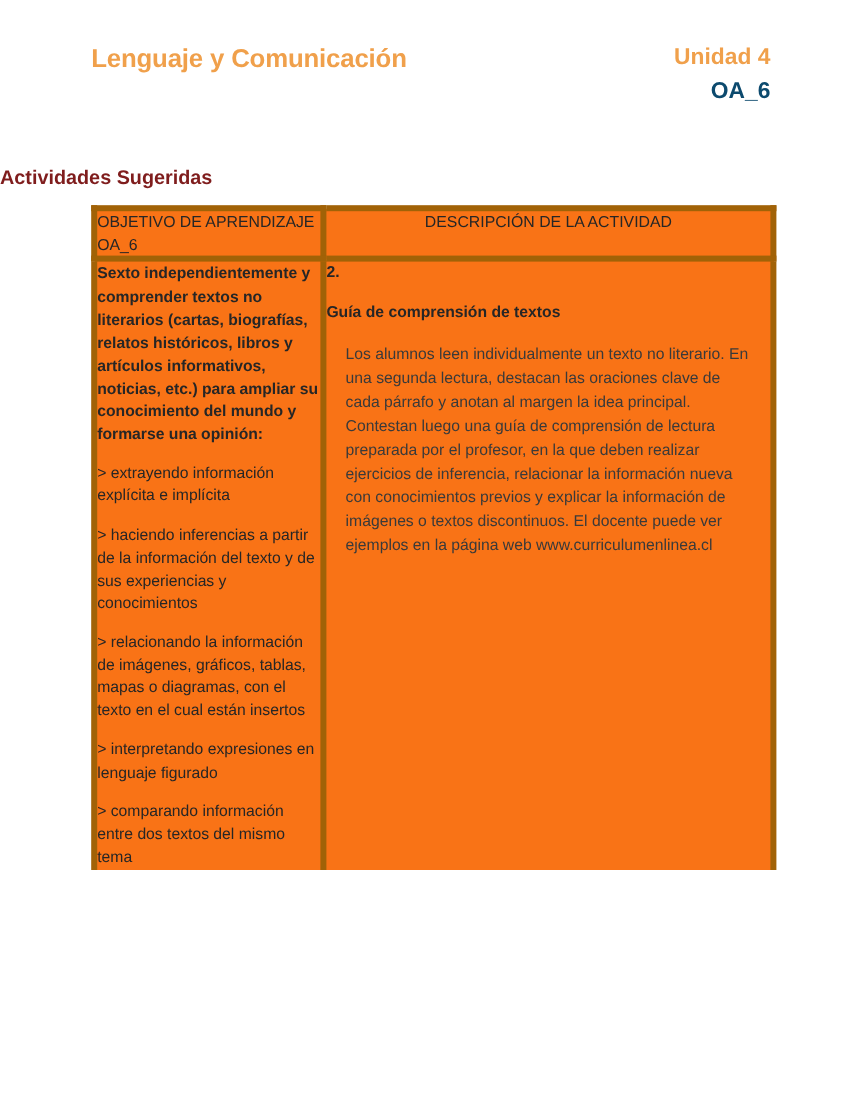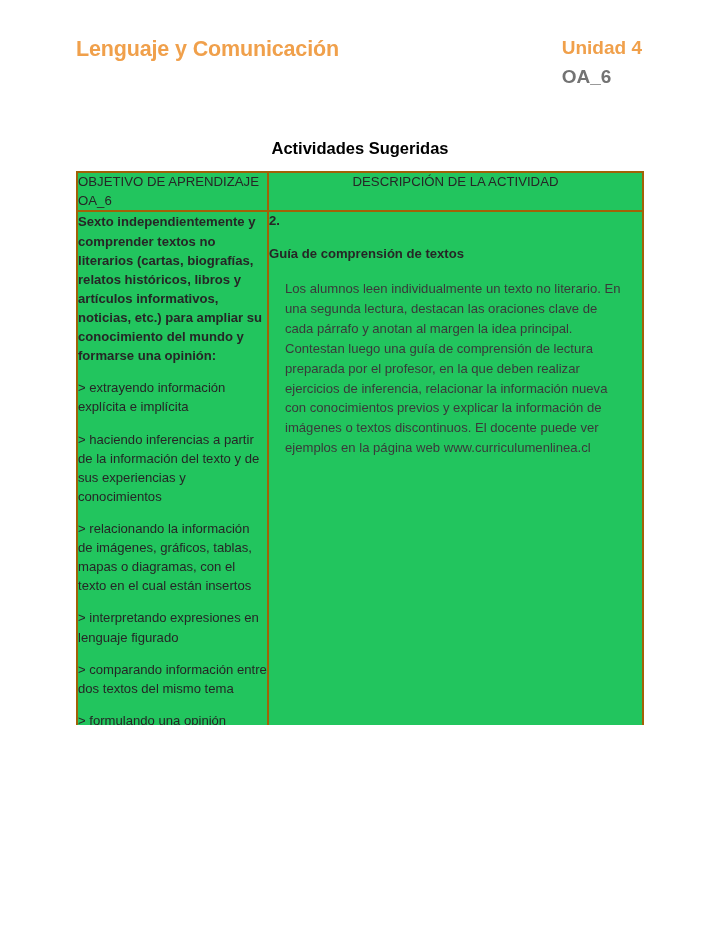--- a/index.html
+++ b/index.html
@@ -33,20 +33,21 @@
     width: 566px;
     display: flex;
     justify-content: space-between;
     align-items: flex-start;
   }
   .header-left {
     display: block;
   }
   .header-right {
     display: block;
+    text-align: right;
   }
   .subject-title {
     font-size: 21.5px;
     font-weight: bold;
     color: #F0A04B;
     line-height: 1.25;
     letter-spacing: -0.15px;
     white-space: nowrap;
   }
   .grade-title {
@@ -60,54 +61,54 @@
   .unit-label {
     font-size: 19px;
     font-weight: bold;
     color: #F0A04B;
     line-height: 1.3;
     white-space: nowrap;
   }
   .oa-label {
     font-size: 19px;
     font-weight: bold;
-    color: #737373;
+    color: #0c4a6e;
     line-height: 1.35;
     margin-top: 3px;
     white-space: nowrap;
   }
 
   
   .section-title {
     position: absolute;
     left: 0;
     top: 139px;
     width: 720px;
-    text-align: center;
+    text-align: left;
     font-size: 16.5px;
     font-weight: bold;
-    color: #000000;
+    color: #7f1d1d;
   }
 
   
   .activities-table {
     position: absolute;
     left: 76px;
     top: 171px;
     width: 566px;
     border-collapse: collapse;
     table-layout: fixed;
     background: #ffffff;
   }
   .activities-table td,
   .activities-table th {
-    border: 2px solid #a16207;
+    border: 5px solid #a16207;
     vertical-align: top;
     padding: 0;
-    background: #22c55e;
+    background: #f97316;
   }
   col.col-objective { width: 191px; }
   col.col-description { width: 375px; }
 
   .th-objective {
     text-align: left;
     padding: 8px 9px 14px 9px;
     font-size: 13.2px;
     font-weight: normal;
     color: #262626;

